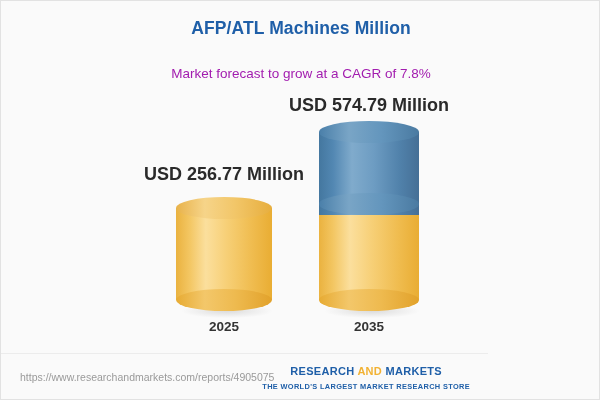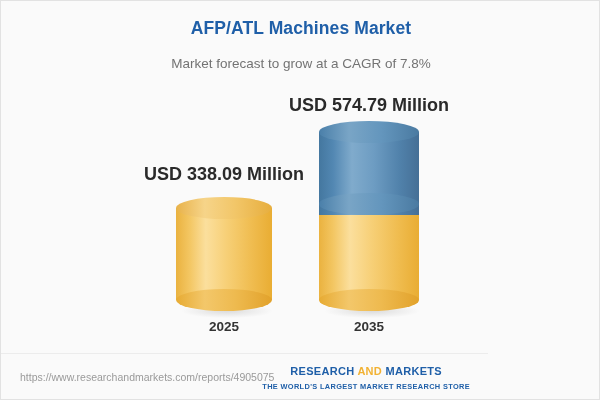--- a/index.html
+++ b/index.html
@@ -33,23 +33,23 @@
     text-align: center;
   }
   .chart-title {
     font-size: 17.5px;
     font-weight: bold;
     color: #1f5fa8;
     letter-spacing: 0.1px;
     line-height: 22px;
   }
   .chart-subtitle {
-    margin-top: 16px;
+    margin-top: 26px;
     font-size: 13.5px;
-    color: #737373;
+    color: #a21caf;
     line-height: 18px;
   }
 
   
   .plot {
     position: absolute;
     top: 0;
     left: 0;
     width: 600px;
     height: 352px;
@@ -215,28 +215,28 @@
     white-space: nowrap;
     text-align: right;
   }
 </style>
 </head>
 <body>
 
 <div class="card">
 
   <div class="header">
-    <div class="chart-title">AFP/ATL Machines Market</div>
+    <div class="chart-title">AFP/ATL Machines Million</div>
     <div class="chart-subtitle">Market forecast to grow at a CAGR of 7.8%</div>
   </div>
 
   <div class="plot">
 
     <div class="bar-group g2025">
-      <div class="value-label">USD 338.09 Million</div>
+      <div class="value-label">USD 256.77 Million</div>
 
       <div class="cyl" style="top:196px; height:114px;">
         <div class="cyl-shadow"></div>
         <div class="seg yellow" style="top:11px; bottom:11px;">
           <div class="seg-body"></div>
         </div>
         <div class="cap bottom-yellow" style="bottom:0;"></div>
         <div class="cap cap-yellow" style="top:0;"></div>
       </div>
 

